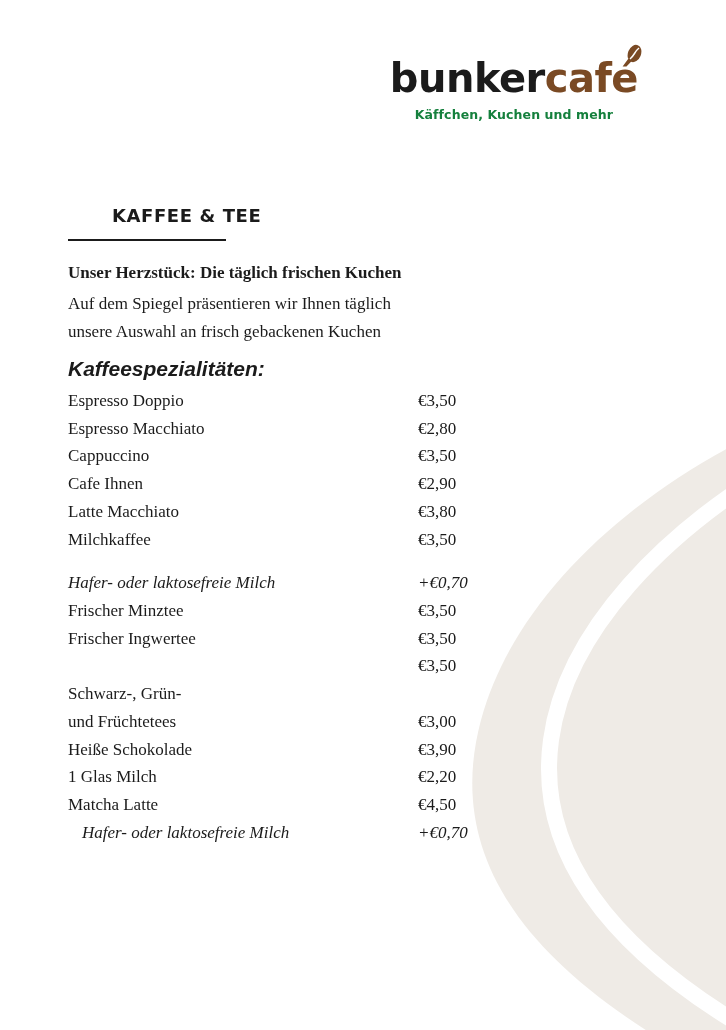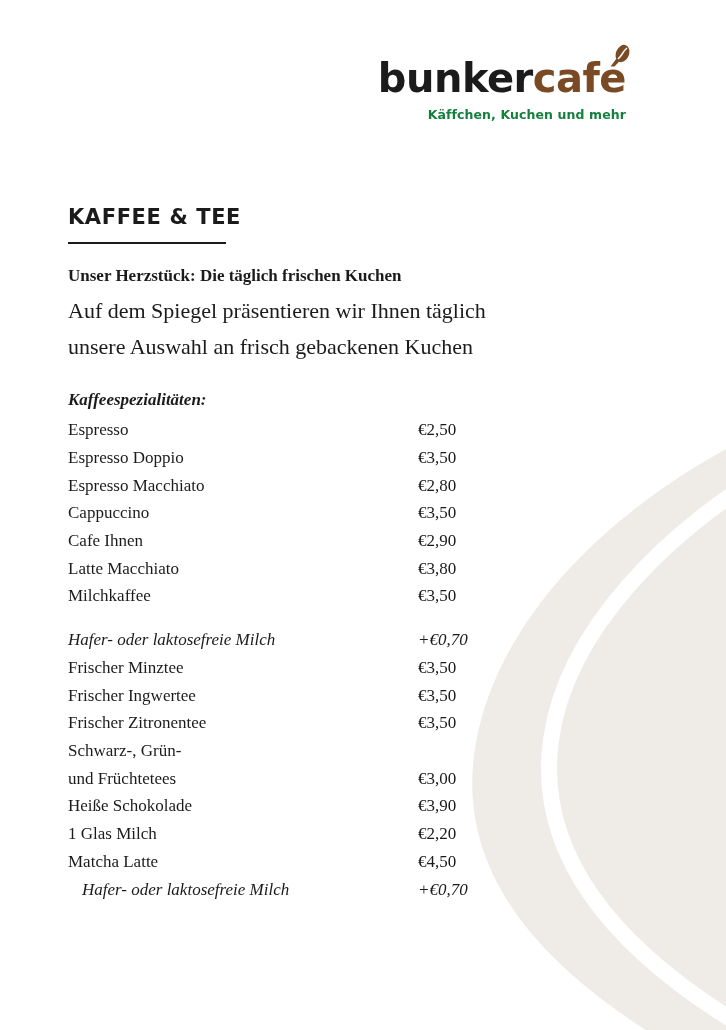--- a/index.html
+++ b/index.html
@@ -31,23 +31,23 @@
     position: relative;
     z-index: 1;
     width: 726px;
     height: 1030px;
     box-sizing: border-box;
   }
 
   
   .logo-block {
     position: absolute;
-    right: 100px;
+    right: 88px;
     top: 58px;
-    text-align: right;
+    text-align: center;
   }
   .logo-wordmark {
     font-family: "DejaVu Sans", sans-serif;
     font-weight: bold;
     font-size: 40px;
     letter-spacing: -0.5px;
     line-height: 1;
     white-space: nowrap;
     position: relative;
   }
@@ -74,49 +74,50 @@
   .content {
     position: absolute;
     left: 68px;
     top: 205px;
     width: 510px;
   }
 
   .section-title {
     font-family: "DejaVu Sans", sans-serif;
     font-weight: bold;
-    font-size: 21px;
+    font-size: 18px;
     letter-spacing: 0.6px;
     color: #1b1b1b;
+    margin-left: 44px;
   }
   .title-rule {
     width: 158px;
     height: 2px;
     background: #1b1b1b;
     margin-top: 13px;
     margin-bottom: 22px;
   }
 
   .intro-head {
     font-family: Liberation Serif, serif;
     font-weight: bold;
     font-size: 17px;
     margin-bottom: 7px;
   }
   .intro-line {
-    font-size: 22px;
+    font-size: 17px;
     line-height: 1.62;
   }
 
   .group-head {
-    font-family: Liberation Serif, serif;
+    font-family: Liberation Sans, sans-serif;
     font-style: italic;
     font-weight: bold;
-    font-size: 17px;
-    margin-top: 26px;
+    font-size: 21px;
+    margin-top: 12px;
     margin-bottom: 6px;
   }
 
   .row {
     display: flex;
     align-items: baseline;
     font-size: 17px;
     line-height: 1.63;
   }
   .row .name { flex: 0 0 auto; }
@@ -160,25 +161,20 @@
     <div class="section-title">KAFFEE &amp; TEE</div>
     <div class="title-rule"></div>
 
     <div class="intro-head">Unser Herzstück: Die täglich frischen Kuchen</div>
     <div class="intro-line">Auf dem Spiegel präsentieren wir Ihnen täglich</div>
     <div class="intro-line">unsere Auswahl an frisch gebackenen Kuchen</div>
 
     <div class="group-head">Kaffeespezialitäten:</div>
 
     <div class="row">
-      <span class="name">Espresso</span>
-      <span class="spacer"></span>
-      <span class="price">€2,50</span>
-    </div>
-    <div class="row">
       <span class="name">Espresso Doppio</span>
       <span class="spacer"></span>
       <span class="price">€3,50</span>
     </div>
     <div class="row">
       <span class="name">Espresso Macchiato</span>
       <span class="spacer"></span>
       <span class="price">€2,80</span>
     </div>
     <div class="row">
@@ -215,21 +211,20 @@
       <span class="name">Frischer Minztee</span>
       <span class="spacer"></span>
       <span class="price">€3,50</span>
     </div>
     <div class="row">
       <span class="name">Frischer Ingwertee</span>
       <span class="spacer"></span>
       <span class="price">€3,50</span>
     </div>
     <div class="row">
-      <span class="name">Frischer Zitronentee</span>
       <span class="spacer"></span>
       <span class="price">€3,50</span>
     </div>
     <div class="row">
       <span class="name">Schwarz-, Grün-</span>
       <span class="spacer"></span>
       <span class="price"></span>
     </div>
     <div class="row">
       <span class="name">und Früchtetees</span>

